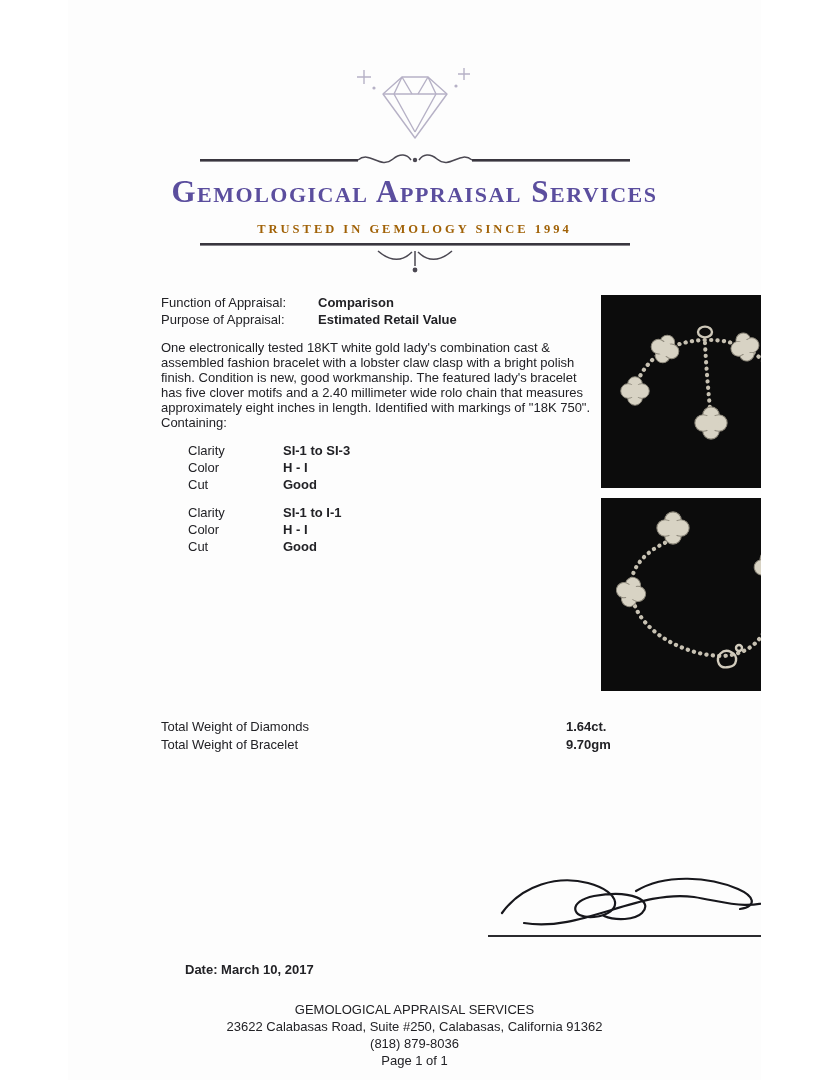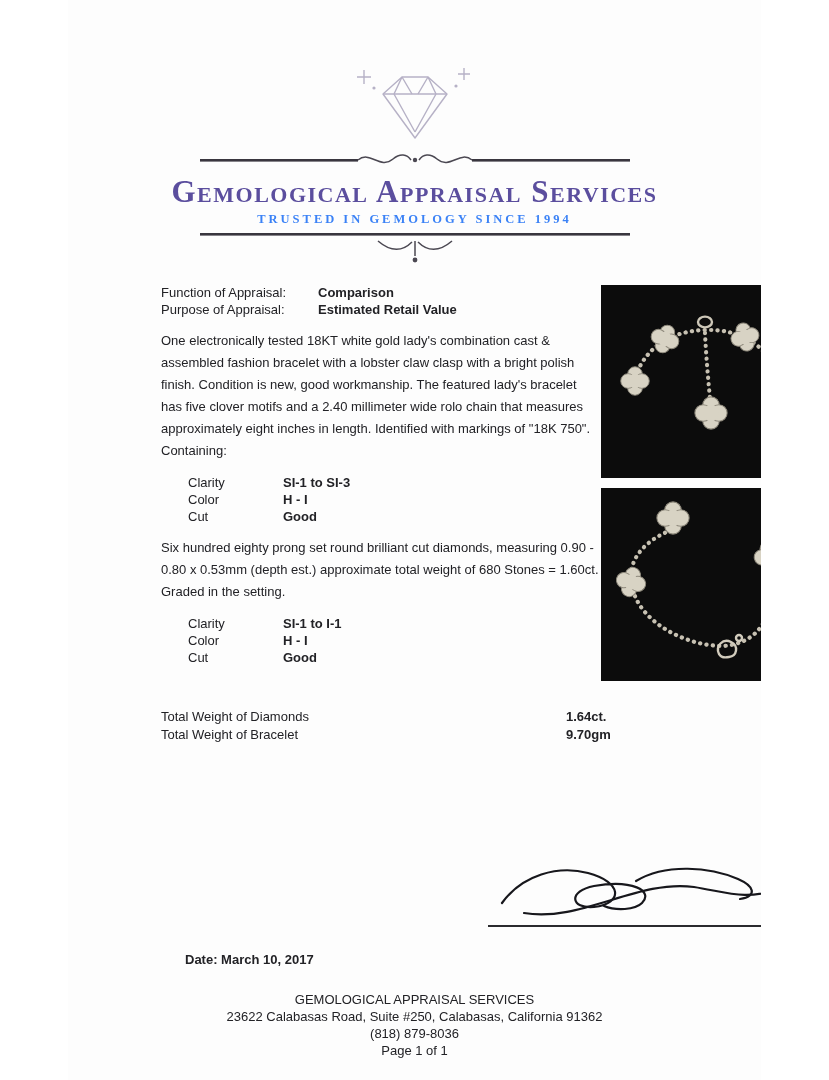--- a/index.html
+++ b/index.html
@@ -9,32 +9,32 @@
     font-family:"Liberation Sans", sans-serif; font-size:13px; color:#222226;
   }
   
   .header { text-align:center; padding-top:64px; }
   .diamond-svg, .flourish-svg { display:block; margin:0 auto; }
   .title {
     margin:2px 0 0; font-family:"Liberation Serif", serif; font-variant:small-caps;
     font-weight:600; font-size:31px; letter-spacing:1.5px; color:#5b4e9e; line-height:1.05;
   }
   .subtitle {
-    margin-top:3px; font-family:"Liberation Serif", serif; font-weight:600;
-    font-size:12.5px; letter-spacing:3px; color:#3b82f6; text-transform:uppercase;
+    margin-top:13px; font-family:"Liberation Serif", serif; font-weight:600;
+    font-size:12.5px; letter-spacing:3px; color:#a16207; text-transform:uppercase;
   }
   
   .content { display:flex; padding:16px 81px 0 93px; }
   .text-col { flex:0 0 440px; width:440px; }
   .photo-col { margin-left:auto; width:205px; }
   .photo { width:205px; height:193px; background:#0c0c0c; margin-bottom:10px; }
   .kv { display:flex; margin-bottom:2px; }
   .kv-label { width:157px; }
   .kv-value { font-weight:bold; }
-  .para { margin:13px 0 0; line-height:22px; }
+  .para { margin:13px 0 0; line-height:15px; }
   .grades { margin:13px 0 0 27px; }
   .grade-row { display:flex; margin-bottom:2px; }
   .grade-label { width:95px; }
   .grade-value { font-weight:bold; }
   .totals { padding:18px 0 0 93px; line-height:16px; }
   .total-row { display:flex; margin-bottom:2px; }
   .total-label { width:405px; }
   .total-value { font-weight:bold;text-align:center; }
   
   .signature-block { margin-top:106px; }
@@ -102,21 +102,20 @@
         <div class="grade-row">
           <span class="grade-label">Color</span>
           <span class="grade-value">H - I</span>
         </div>
         <div class="grade-row">
           <span class="grade-label">Cut</span>
           <span class="grade-value">Good</span>
         </div>
       </div>
 
-      <p class="para">Six hundred eighty prong set round brilliant cut diamonds, measuring 0.90 - 0.80 x 0.53mm (depth est.) approximate total weight of 680 Stones = 1.60ct. Graded in the setting.</p>
       <div class="grades">
         <div class="grade-row">
           <span class="grade-label">Clarity</span>
           <span class="grade-value">SI-1 to I-1</span>
         </div>
         <div class="grade-row">
           <span class="grade-label">Color</span>
           <span class="grade-value">H - I</span>
         </div>
         <div class="grade-row">

